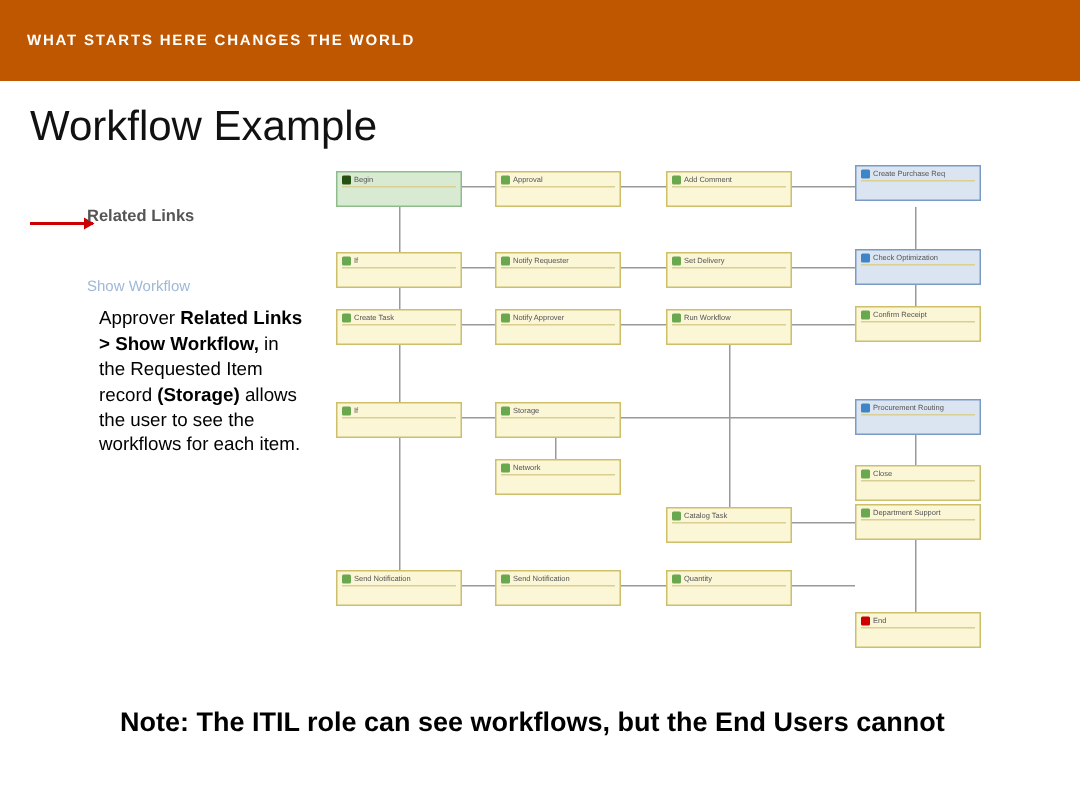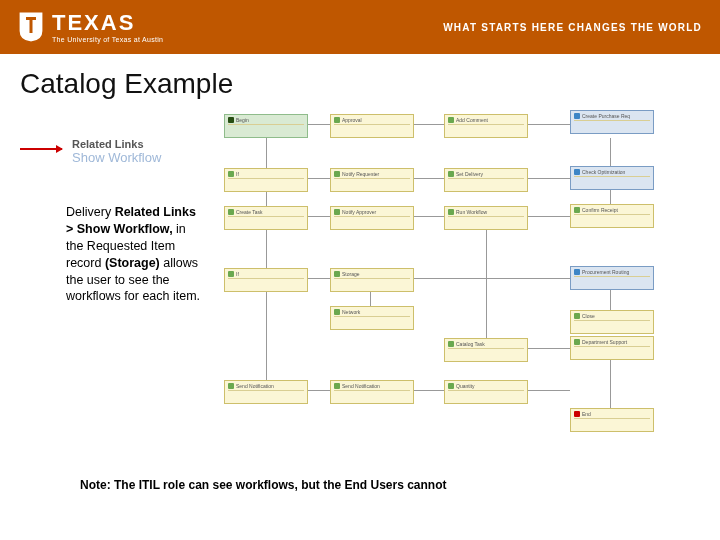--- a/index.html
+++ b/index.html
@@ -52,31 +52,32 @@
     color: #111;
     padding: 14px 20px 8px 20px;
   }
   .content {
     position: relative;
     padding: 0 20px;
     height: 380px;
   }
   .related-box {
     position: absolute;
-    left: 72px;
+    left: 58px;
     top: 30px;
     font-size: 11px;
   }
   .related-title {
     color: #555;
     font-weight: 600;
   }
   .related-link {
     color: #9fb8d8;
-    font-size: 13px;
+    font-size: 10px;
+    margin-top: 36px;
   }
   .arrow {
     position: absolute;
     left: 20px;
     top: 40px;
     width: 42px;
     height: 2px;
     background: #c00;
   }
   .arrow::after {
@@ -136,55 +137,43 @@
   .wf-green .ic { background: #274e13; }
   .wf-red .ic { background: #cc0000; }
   .conn {
     position: absolute;
     background: #999;
   }
   .footer-note {
     position: absolute;
     left: 80px;
     bottom: 48px;
-    font-size: 12px;
+    font-size: 18px;
     font-weight: 600;
     color: #000;
   }
 </style>
 </head>
 <body>
 
 <div class="header">
-  <div class="logo">
-    <svg class="shield" viewBox="0 0 26 32">
-      <path d="M1 1 H25 V20 Q25 30 13 31 Q1 30 1 20 Z" fill="#fff" stroke="#fff" stroke-width="0"></path>
-      <path d="M1 1 H25 V20 Q25 30 13 31 Q1 30 1 20 Z" fill="none" stroke="#bf5700" stroke-width="1.2"></path>
-      <rect x="8" y="6" width="10" height="3" fill="#bf5700"></rect>
-      <rect x="11.5" y="6" width="3" height="16" fill="#bf5700"></rect>
-    </svg>
-    <div>
-      <div class="logo-text">TEXAS</div>
-      <div class="logo-sub">The University of Texas at Austin</div>
-    </div>
-  </div>
   <div class="tagline">WHAT STARTS HERE CHANGES THE WORLD</div>
 </div>
 
-<div class="title">Catalog Example</div>
+<div class="title">Workflow Example</div>
 
 <div class="content">
   <div class="arrow"></div>
   <div class="related-box">
     <div class="related-title">Related Links</div>
     <div class="related-link">Show Workflow</div>
   </div>
 
   <div class="body-text">
-    <span>Delivery </span><b>Related Links &gt; Show Workflow,</b><span> in the Requested Item record </span><b>(Storage)</b><span> allows the user to see the workflows for each item.</span>
+    <span>Approver </span><b>Related Links &gt; Show Workflow,</b><span> in the Requested Item record </span><b>(Storage)</b><span> allows the user to see the workflows for each item.</span>
   </div>
 
   <div class="diagram" id="diagram">
       <div class="conn" style="left: 88px; top: 16px; width: 22px; height: 1px;"></div>
       <div class="conn" style="left: 194px; top: 16px; width: 30px; height: 1px;"></div>
       <div class="conn" style="left: 308px; top: 16px; width: 42px; height: 1px;"></div>
       <div class="conn" style="left: 88px; top: 70px; width: 22px; height: 1px;"></div>
       <div class="conn" style="left: 194px; top: 70px; width: 30px; height: 1px;"></div>
       <div class="conn" style="left: 308px; top: 70px; width: 42px; height: 1px;"></div>
       <div class="conn" style="left: 88px; top: 108px; width: 22px; height: 1px;"></div>

